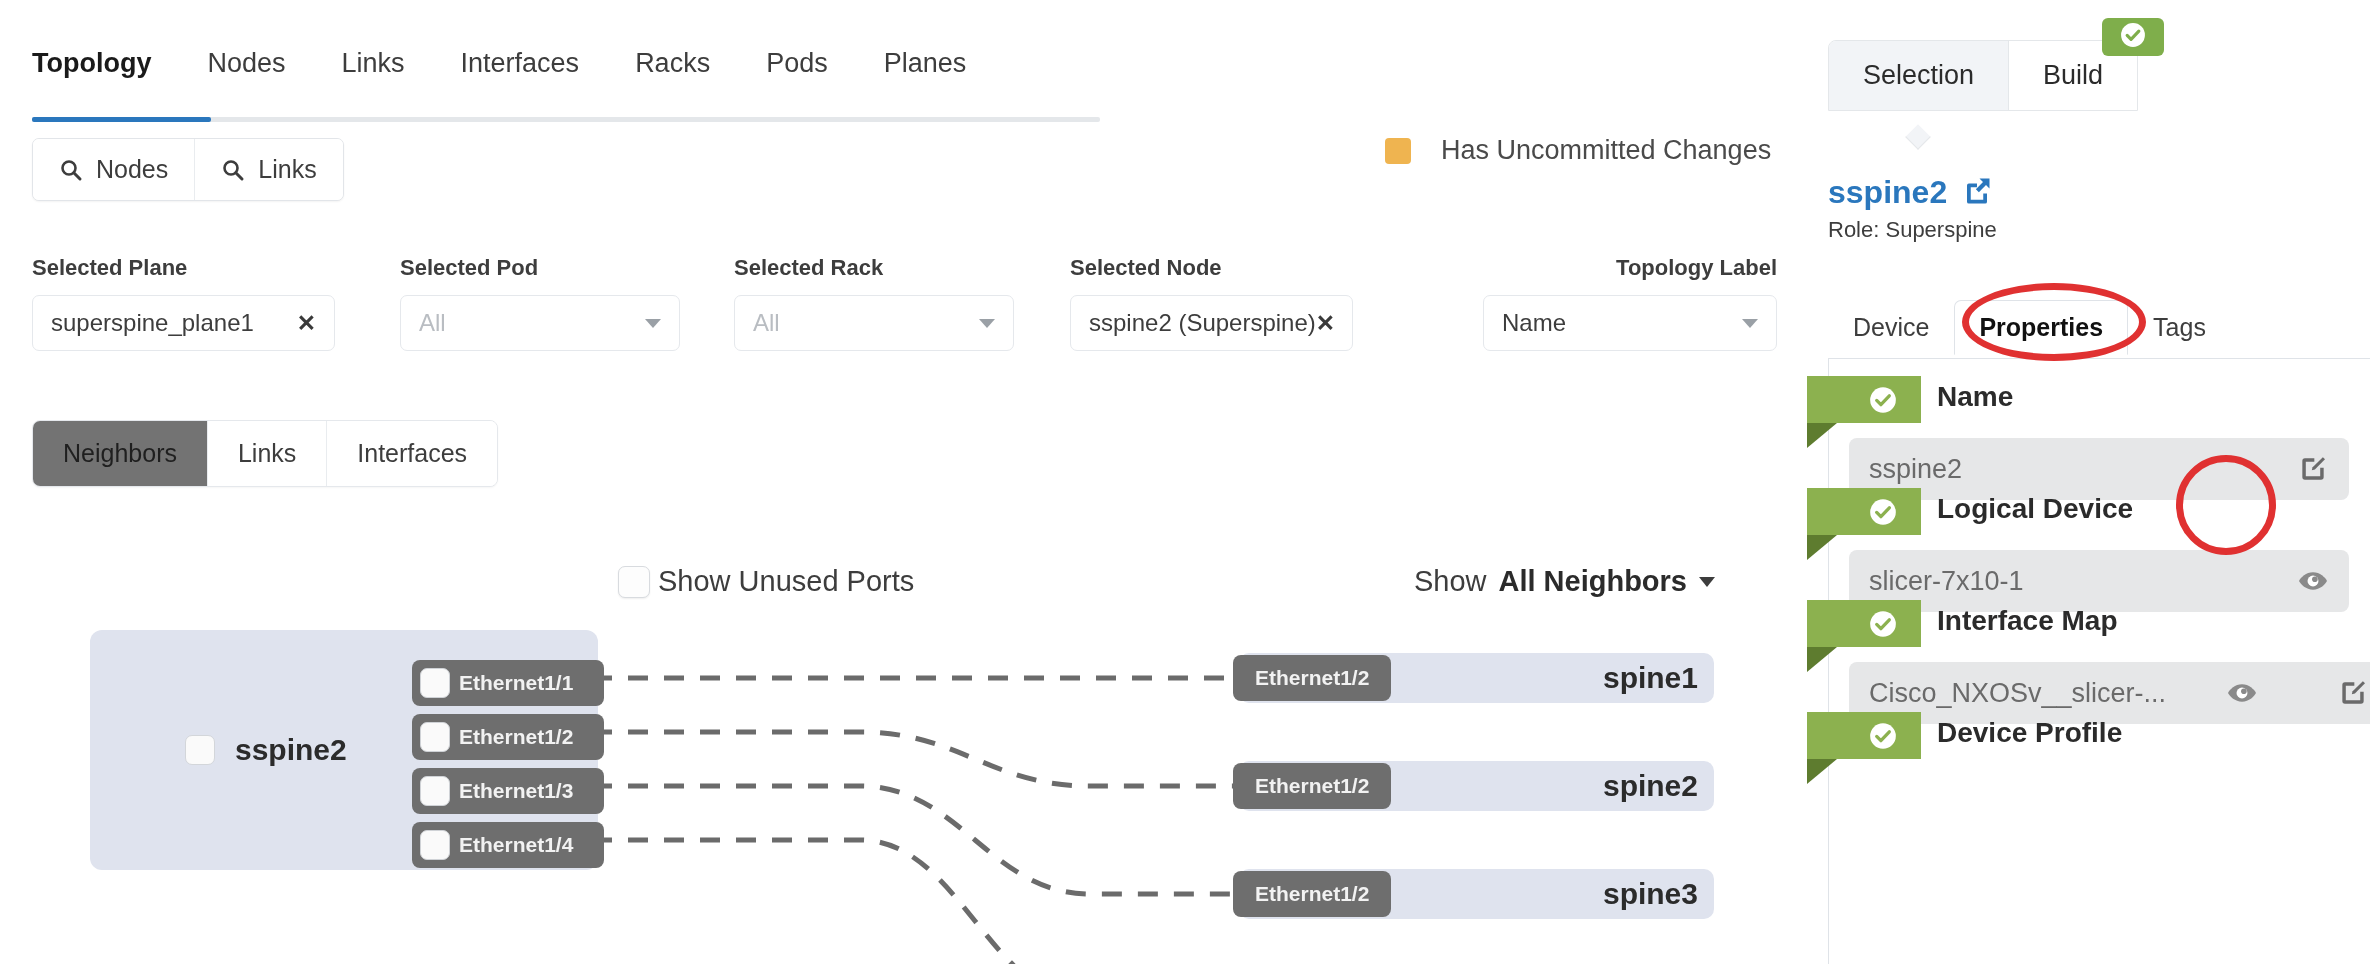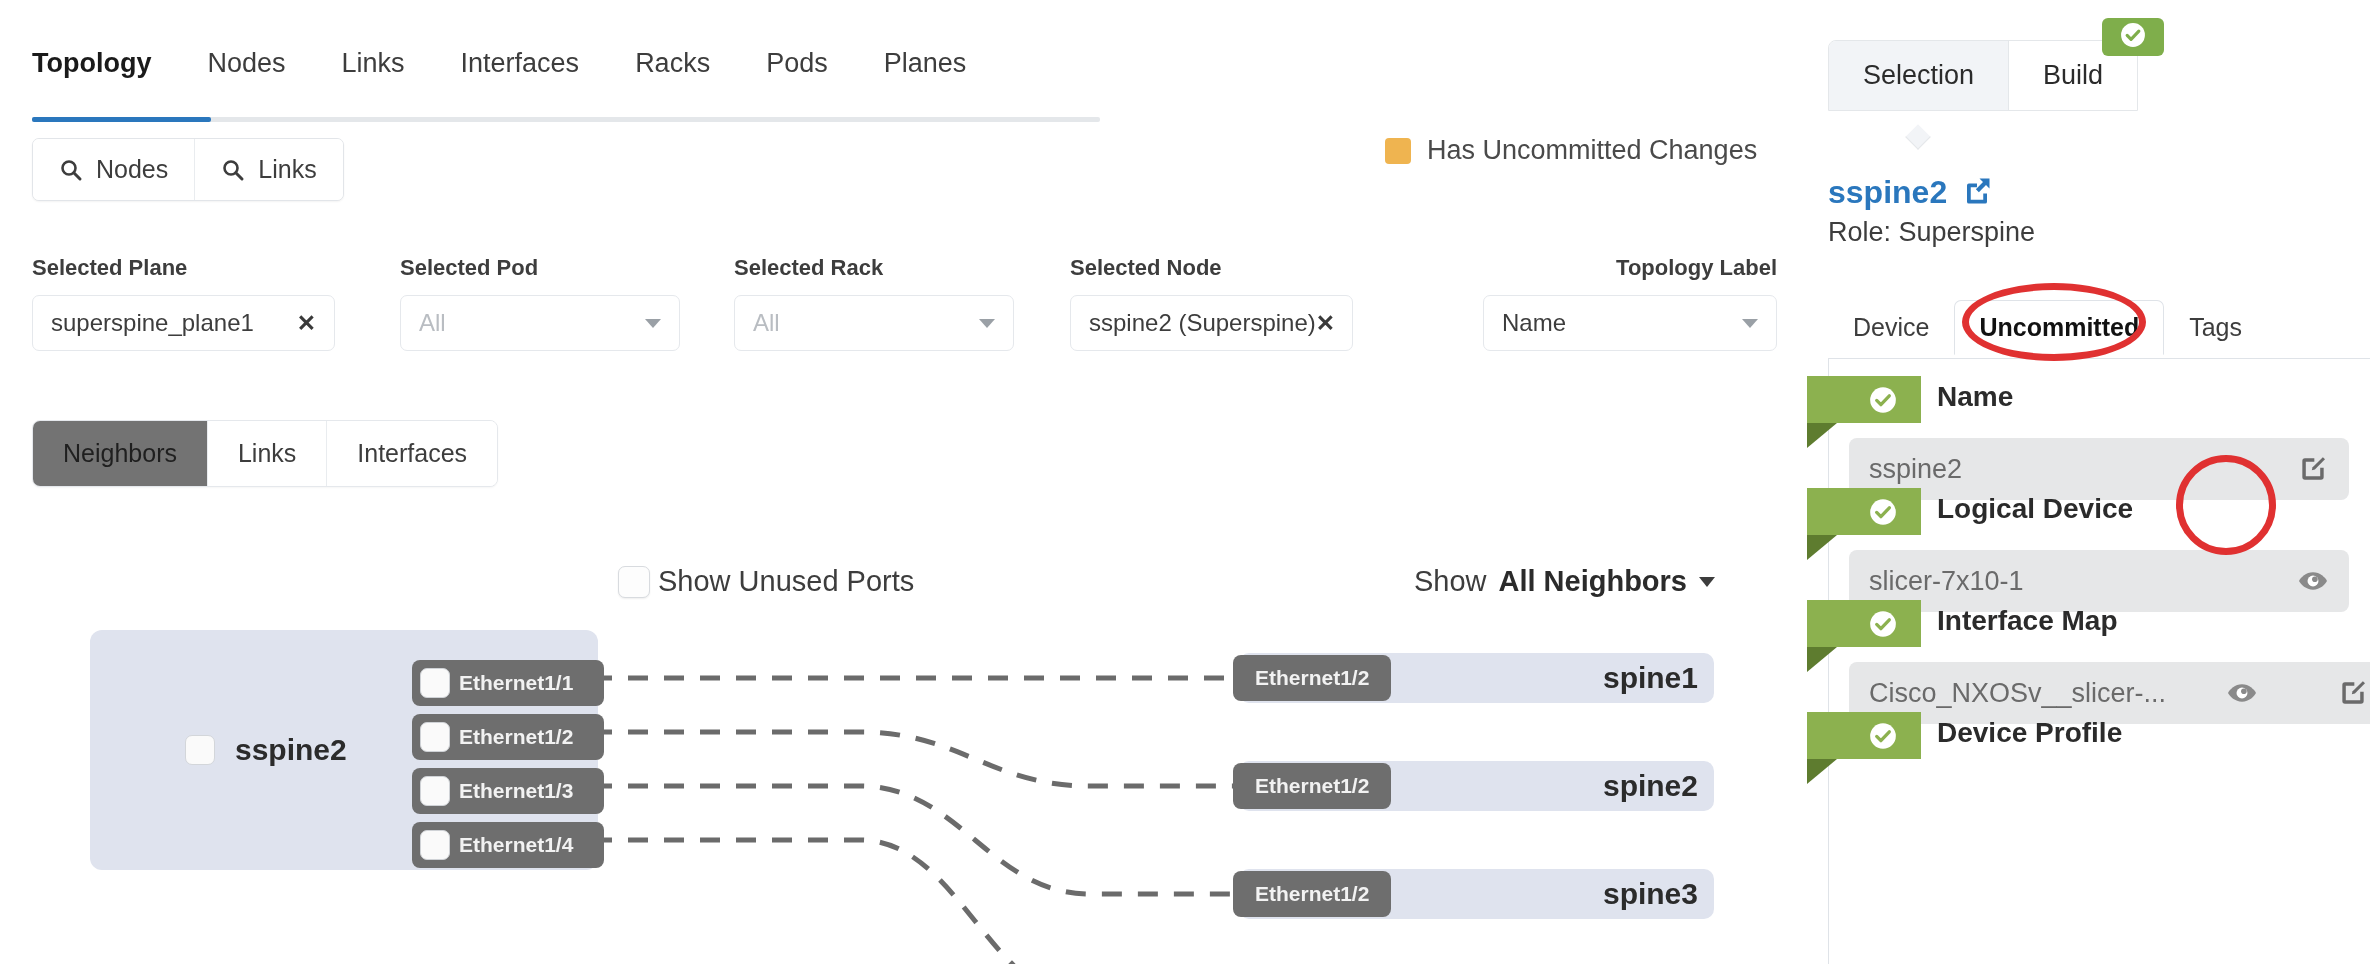--- a/index.html
+++ b/index.html
@@ -50,21 +50,21 @@
     display: flex; align-items: center; gap: 13px;
     padding: 16px 26px; font-size: 25px; color: #3d3d3d; cursor: pointer;
     background: #fff;
   }
   .search-btn + .search-btn { border-left: 1px solid #e9ecef; }
   .mag { display:inline-block; width: 24px; height: 24px; }
 
   
   .legend {
     position: absolute; left: 1385px; top: 135px;
-    display: flex; align-items: center; gap: 16px;
+    display: flex; align-items: center; gap: 30px;
   }
   .legend-swatch { width: 26px; height: 26px; border-radius: 4px; background: #f0b котор; }
   .legend-swatch { background: #efb450; }
   .legend-text { font-size: 27px; color: #4a4a4a; }
 
   
   .filters { position: absolute; left: 32px; top: 255px; width: 1745px; }
   .filter { position: absolute; top: 0; }
   .filter-label {
     font-size: 22px; font-weight: bold; color: #3d3d3d; margin-bottom: 14px;
@@ -192,21 +192,21 @@
     width: 62px; height: 38px; border-radius: 6px; background: #7fae4b;
     display: flex; align-items: center; justify-content: center;
   }
 
   .sel-title-wrap { position: absolute; left: 16px; top: 174px; }
   .sel-title {
     font-size: 32px; font-weight: bold; color: #2a77bd; display: inline-block;
     vertical-align: middle; cursor: pointer;
   }
   .ext-icon { display: inline-block; vertical-align: middle; margin-left: 10px; cursor: pointer; }
-  .sel-role { font-size: 27px; color: #3d3d3d; margin-top: 6px; }
+  .sel-role { font-size: 22px; color: #3d3d3d; margin-top: 6px; }
 
   .prop-tabs {
     position: absolute; left: 16px; top: 300px; display: flex; align-items: flex-end;
   }
   .prop-tab {
     font-size: 25px; color: #3d3d3d; padding: 12px 24px; cursor: pointer;
     border: 1px solid transparent; border-radius: 7px 7px 0 0;
   }
   .prop-tab.active {
     font-weight: bold; color: #111; background: #fff;
@@ -435,21 +435,21 @@
             <path d="M4 7.5 A1.5 1.5 0 0 1 5.5 6 H12 V9 H7 V19 H17 V14 H20 V20.5 A1.5 1.5 0 0 1 18.5 22 H5.5 A1.5 1.5 0 0 1 4 20.5 Z" fill="#2a77bd"></path>
             <path d="M14 2 H22 V10 L19.2 7.2 L13.5 12.9 L11.1 10.5 L16.8 4.8 Z" fill="#2a77bd"></path>
           </svg>
         </span>
       </div>
       <div class="sel-role">Role: Superspine</div>
     </div>
 
     <div class="prop-tabs">
       <div class="prop-tab">Device</div>
-      <div class="prop-tab active">Uncommitted</div>
+      <div class="prop-tab active">Properties</div>
       <div class="prop-tab">Tags</div>
     </div>
     <div class="prop-divider"></div>
 
     <div class="prop-body">
 
       <div class="ribbon-row" style="top:18px; width:542px;">
         <div class="ribbon">
           <span class="tick">
             <svg width="28" height="28" viewBox="0 0 24 24">

